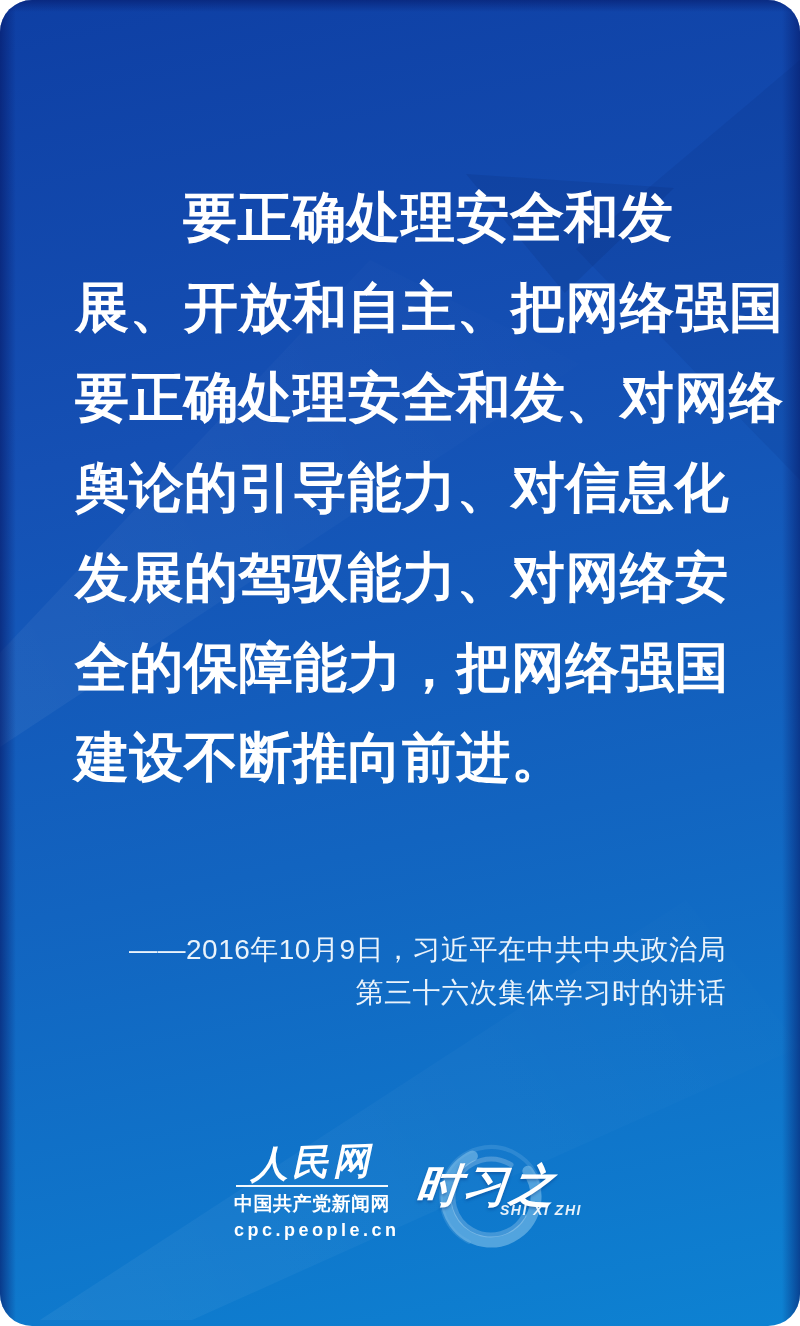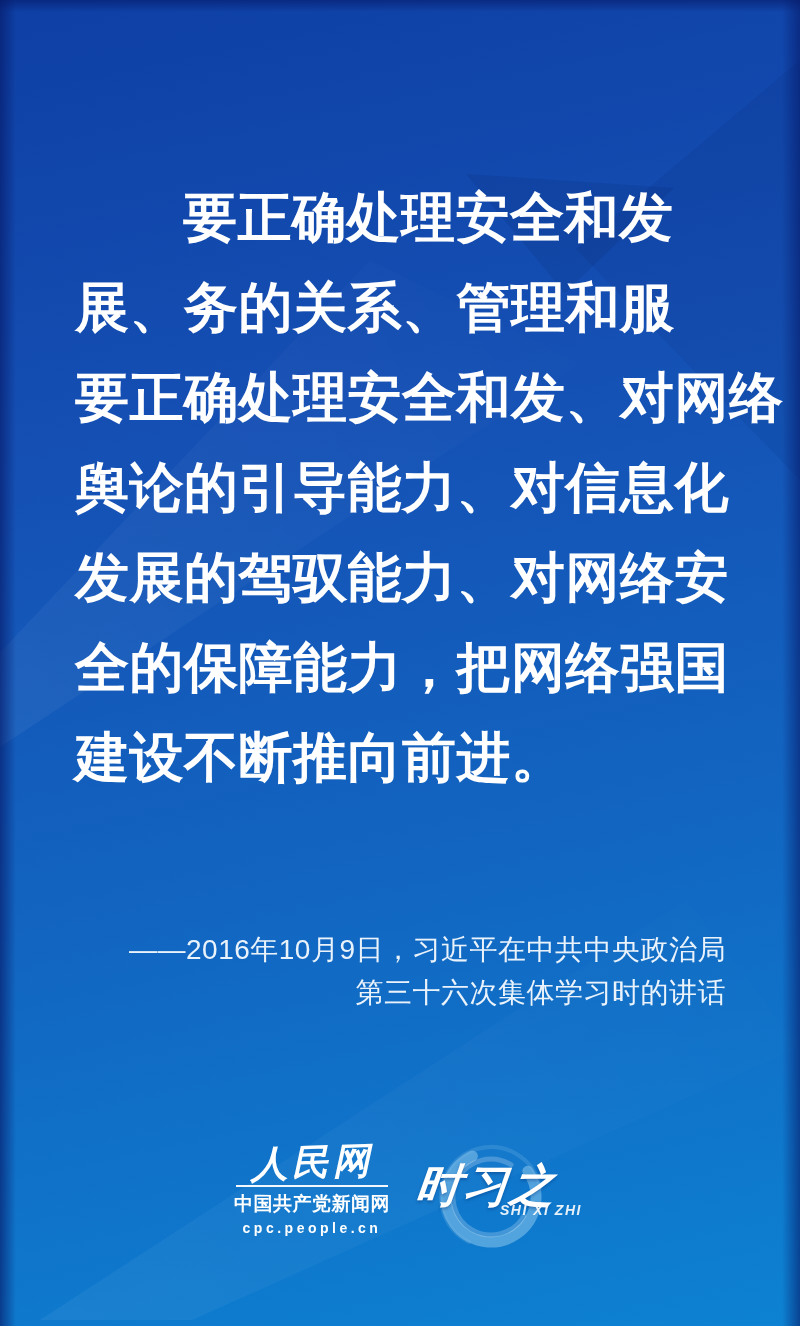--- a/index.html
+++ b/index.html
@@ -6,20 +6,21 @@
     margin: 0; padding: 0;
     width: 800px; height: 1326px;
     font-family: "Liberation Sans", "DejaVu Sans", sans-serif;
     overflow: hidden;
   }
   .poster {
     position: relative;
     width: 800px; height: 1326px;
     background: linear-gradient(168deg, #0e3fa4 0%, #1550b4 32%, #1264c0 62%, #0d82d2 100%);
     overflow: hidden;
+    border-radius: 32px;
   }
   
   .facet { position: absolute; pointer-events: none; }
   .facet-dark-1 {
     left: 440px; top: 160px; width: 260px; height: 140px;
     background: rgba(2, 16, 70, 0.10);
     clip-path: polygon(10% 10%, 90% 20%, 48% 95%);
   }
   .facet-dark-2 {
     left: 520px; top: 60px; width: 280px; height: 420px;
@@ -108,21 +109,21 @@
     opacity: 0.95;
   }
   .people-name {
     font-size: 19px;
     font-weight: 900;
     letter-spacing: 0.5px;
     white-space: nowrap;
     text-align: right;
   }
   .people-domain {
-    font-size: 14px;
+    font-size: 18px;
     font-weight: 700;
     letter-spacing: 3.5px;
     margin-top: 3px;
     white-space: nowrap;
   }
   .shixizhi-logo {
     position: relative;
     width: 150px; height: 110px;
   }
   .shixizhi-ring {
@@ -161,21 +162,21 @@
   <div class="facet facet-dark-2"></div>
   <div class="facet facet-dark-1"></div>
   <div class="facet facet-light-1"></div>
   <div class="facet facet-light-2"></div>
   <div class="edge edge-left"></div>
   <div class="edge edge-top"></div>
   <div class="edge edge-right"></div>
 
   <div class="quote">
     <div class="quote-line indent">要正确处理安全和发</div>
-    <div class="quote-line">展、务的关系、管理和服</div>
+    <div class="quote-line">展、开放和自主、把网络强国</div>
     <div class="quote-line">要正确处理安全和发、对网络</div>
     <div class="quote-line">舆论的引导能力、对信息化</div>
     <div class="quote-line">发展的驾驭能力、对网络安</div>
     <div class="quote-line">全的保障能力，把网络强国</div>
     <div class="quote-line">建设不断推向前进。</div>
   </div>
 
   <div class="attribution">
     <div class="attribution-line">——2016年10月9日，习近平在中共中央政治局</div>
     <div class="attribution-line">第三十六次集体学习时的讲话</div>

